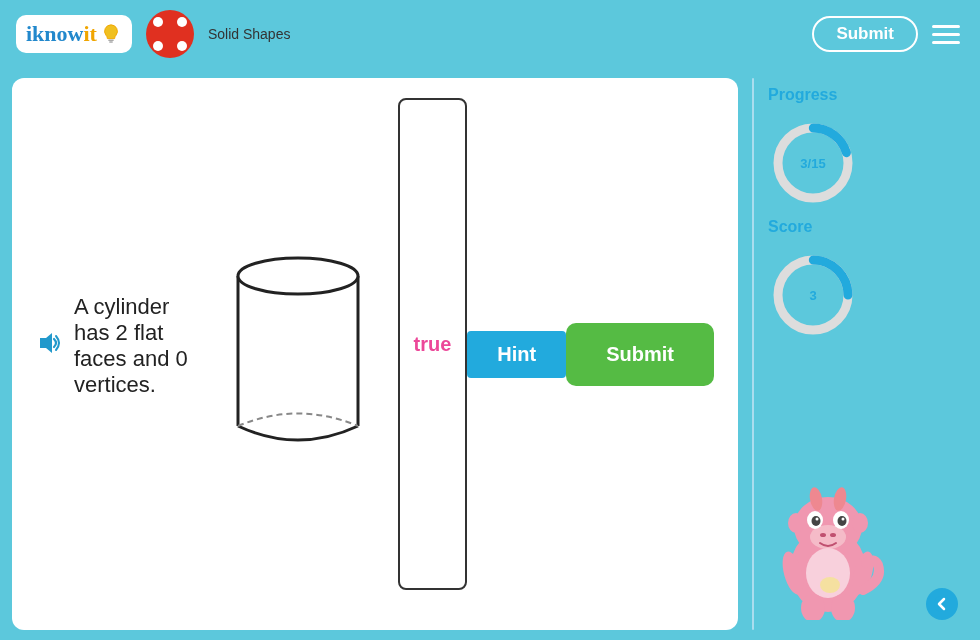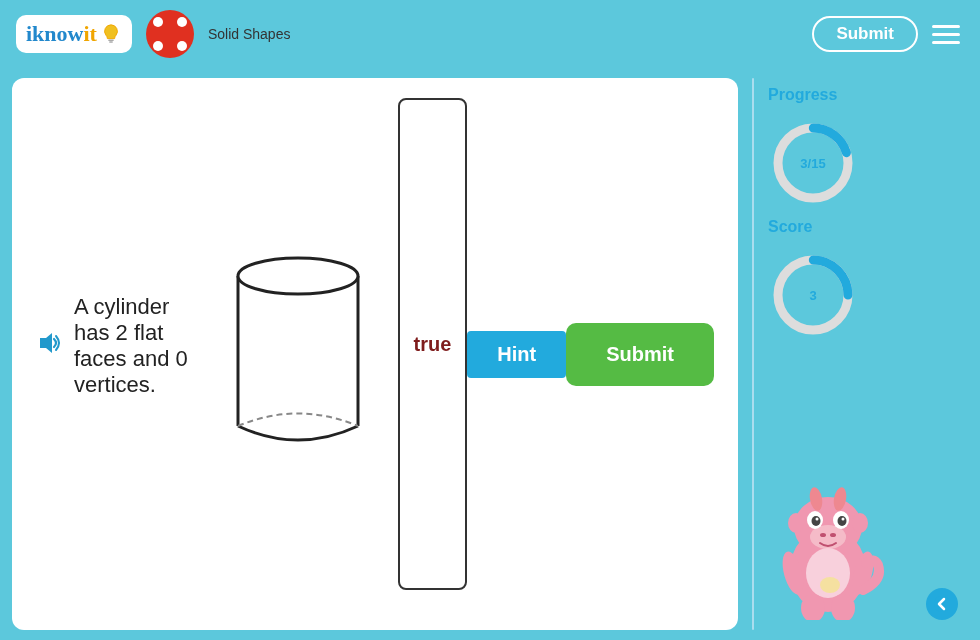--- a/index.html
+++ b/index.html
@@ -167,21 +167,21 @@
     .answer-btn {
       flex: 1;
       max-width: 220px;
       padding: 14px;
       font-size: 20px;
       font-weight: bold;
       background: white;
       border: 2.5px solid #333;
       border-radius: 8px;
       cursor: pointer;
-      color: #7f1d1d;
+      color: #ec4899;
     }
 
     .bottom-bar {
       display: flex;
       justify-content: space-between;
       align-items: center;
     }
     .hint-btn {
       background: #22aadd;
       color: white;

